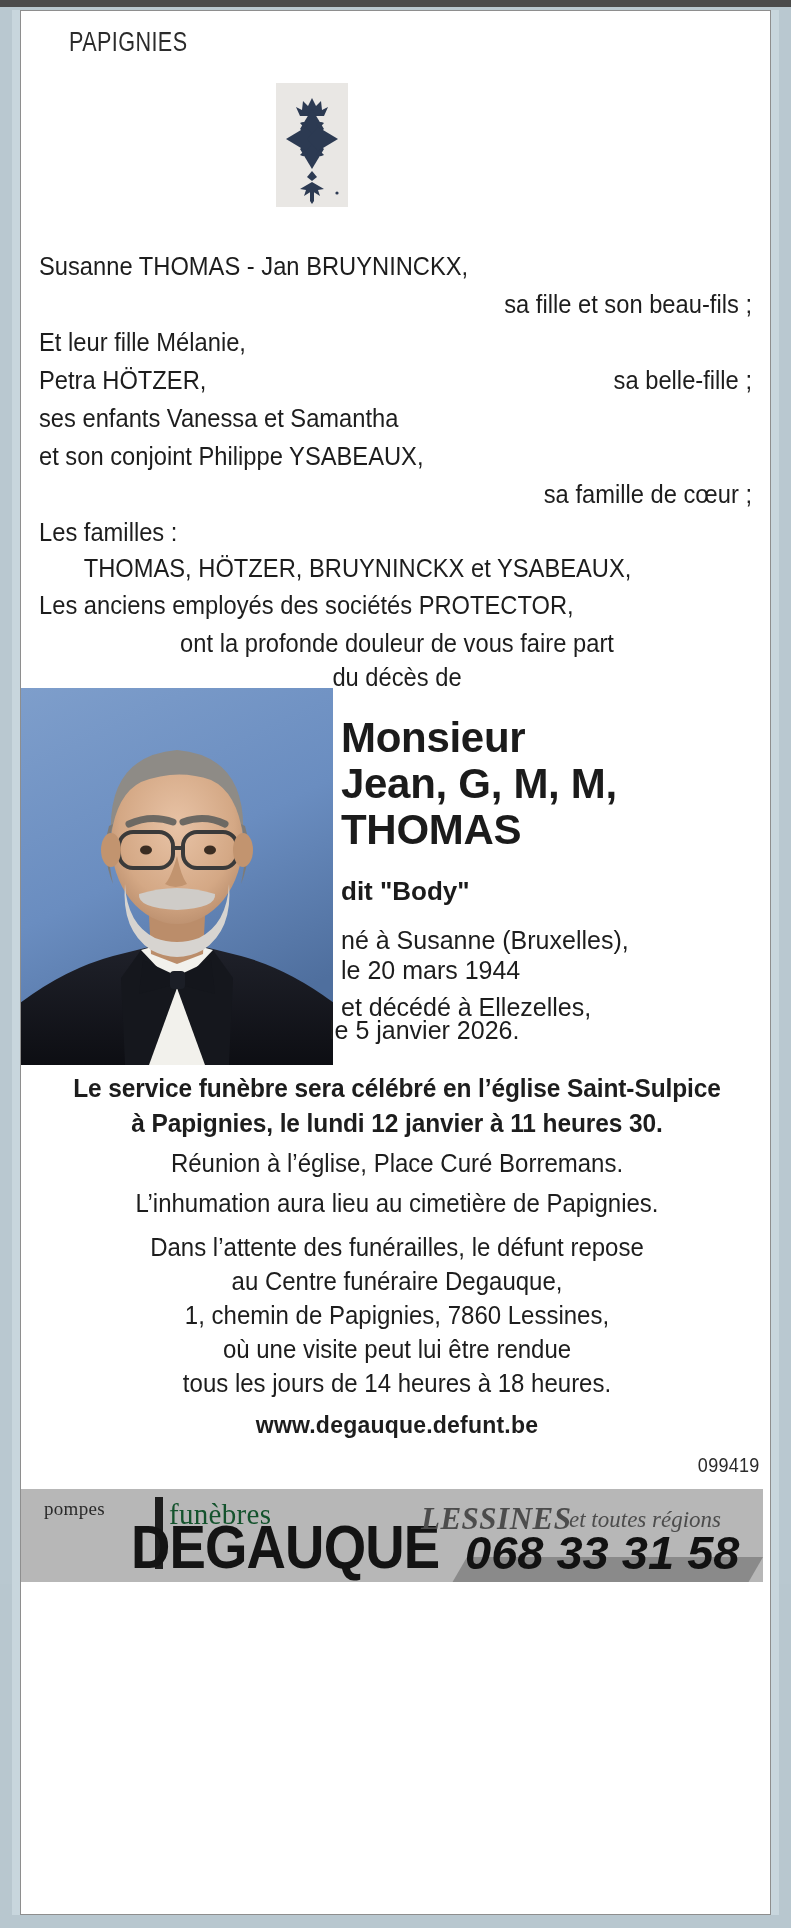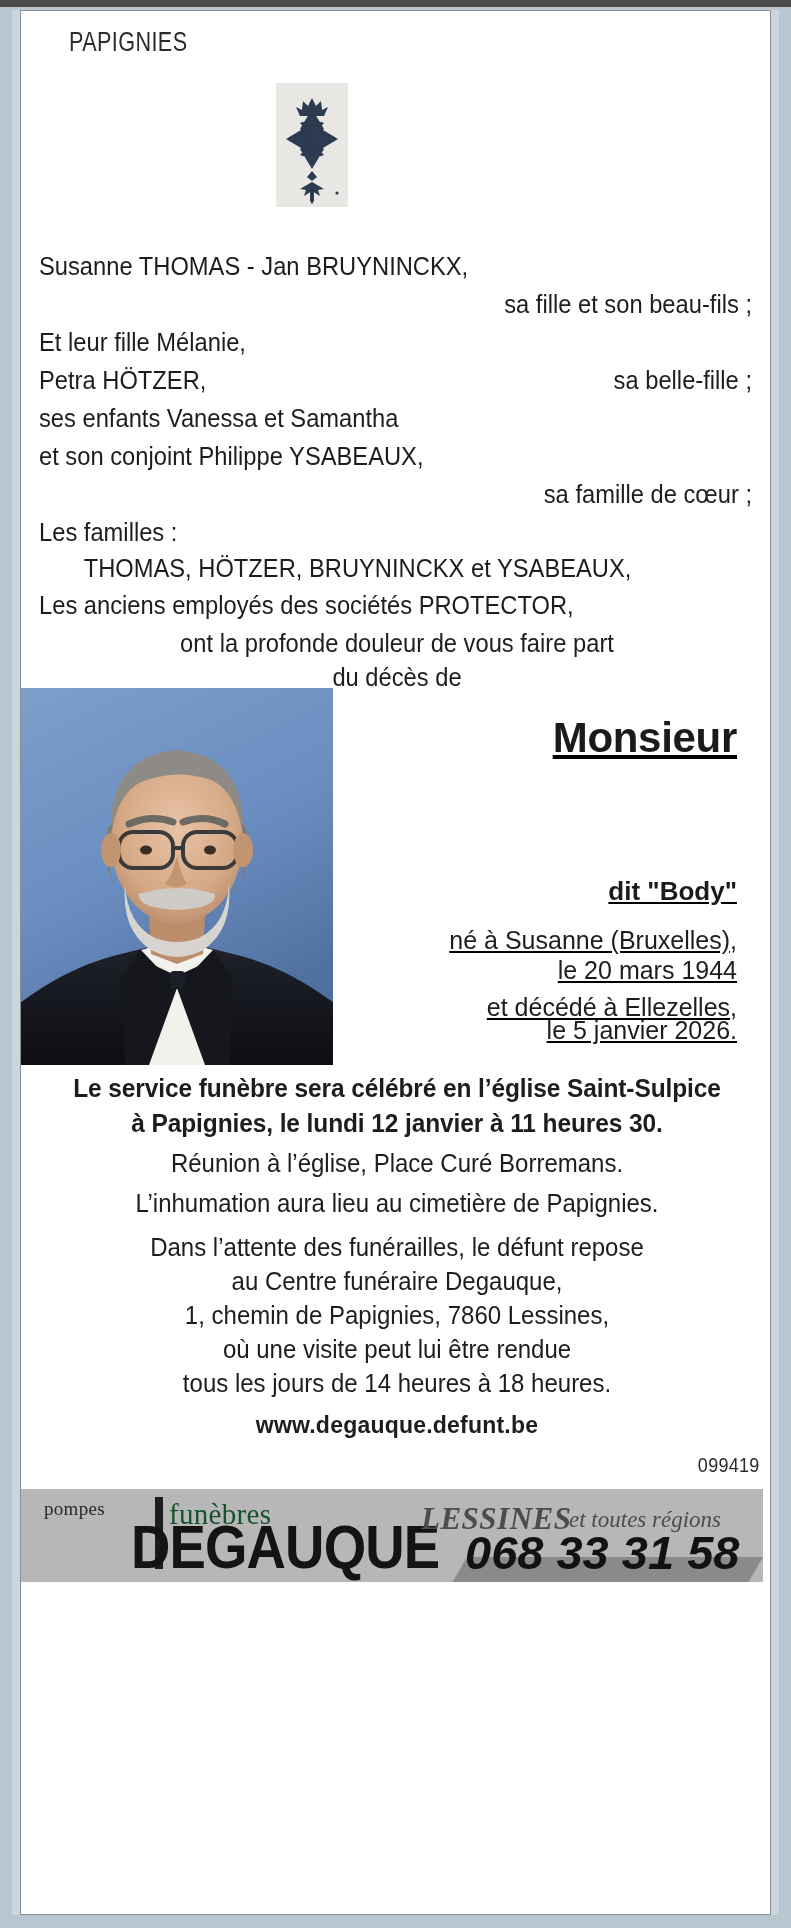--- a/index.html
+++ b/index.html
@@ -107,22 +107,21 @@
     overflow: hidden;
     background: #6b8fc0;
   }
   #portrait svg { display: block; }
 
   
   .nameblock {
     position: absolute;
     left: 340px;
     width: 396px;
-    text-align: right;
-    text-decoration: underline;
+    text-align: left;
   }
   .name-main {
     font-family: "Liberation Sans Narrow", "Liberation Sans", sans-serif;
     font-weight: bold;
     font-size: 42px;
     line-height: 1.02;
     color: #1b1b1b;
     letter-spacing: -0.3px;
     white-space: nowrap;
   }
@@ -383,34 +382,40 @@
         <path d="M104 196 Q100 242 130 262 Q156 276 182 262 Q212 242 208 196 Q206 236 178 250 Q156 258 134 250 Q106 236 104 196 Z" fill="#d7d4d0"></path>
 
         <ellipse cx="90" cy="162" rx="10" ry="17" fill="#c2946f"></ellipse>
         <ellipse cx="222" cy="162" rx="10" ry="17" fill="#c2946f"></ellipse>
       </svg>
     </div>
 
     <div class="nameblock" style="left:320px;top:706px;">
       <div class="name-main">Monsieur</div>
     </div>
+    <div class="nameblock" style="left:320px;top:752px;">
+      <div class="name-main">Jean, G, M, M,</div>
+    </div>
+    <div class="nameblock" style="left:320px;top:798px;">
+      <div class="name-main">THOMAS</div>
+    </div>
     <div class="nameblock" style="left:320px;top:865px;">
       <div class="name-alias">dit "Body"</div>
     </div>
 
     <div class="nameblock" style="left:320px;top:915px;">
       <div class="name-dates">né à Susanne (Bruxelles),</div>
     </div>
     <div class="nameblock" style="left:320px;top:945px;">
       <div class="name-dates">le 20 mars 1944</div>
     </div>
     <div class="nameblock" style="left:320px;top:982px;">
       <div class="name-dates">et décédé à Ellezelles,</div>
     </div>
-    <div class="nameblock" style="left:320px;top:1005px;">
+    <div class="nameblock" style="left:308px;top:1005px;">
       <div class="name-dates">le  5 janvier 2026.</div>
     </div>
 
     <div class="detail bold" style="top:1065px;">Le service funèbre sera célébré en l’église Saint-Sulpice</div>
     <div class="detail bold" style="top:1100px;">à Papignies, le lundi 12 janvier à 11 heures 30.</div>
     <div class="detail" style="top:1140px;">Réunion à l’église, Place Curé Borremans.</div>
     <div class="detail" style="top:1180px;">L’inhumation aura lieu au cimetière de Papignies.</div>
     <div class="detail" style="top:1224px;">Dans l’attente des funérailles, le défunt repose</div>
     <div class="detail" style="top:1258px;">au Centre funéraire Degauque,</div>
     <div class="detail" style="top:1292px;">1, chemin de Papignies, 7860 Lessines,</div>

